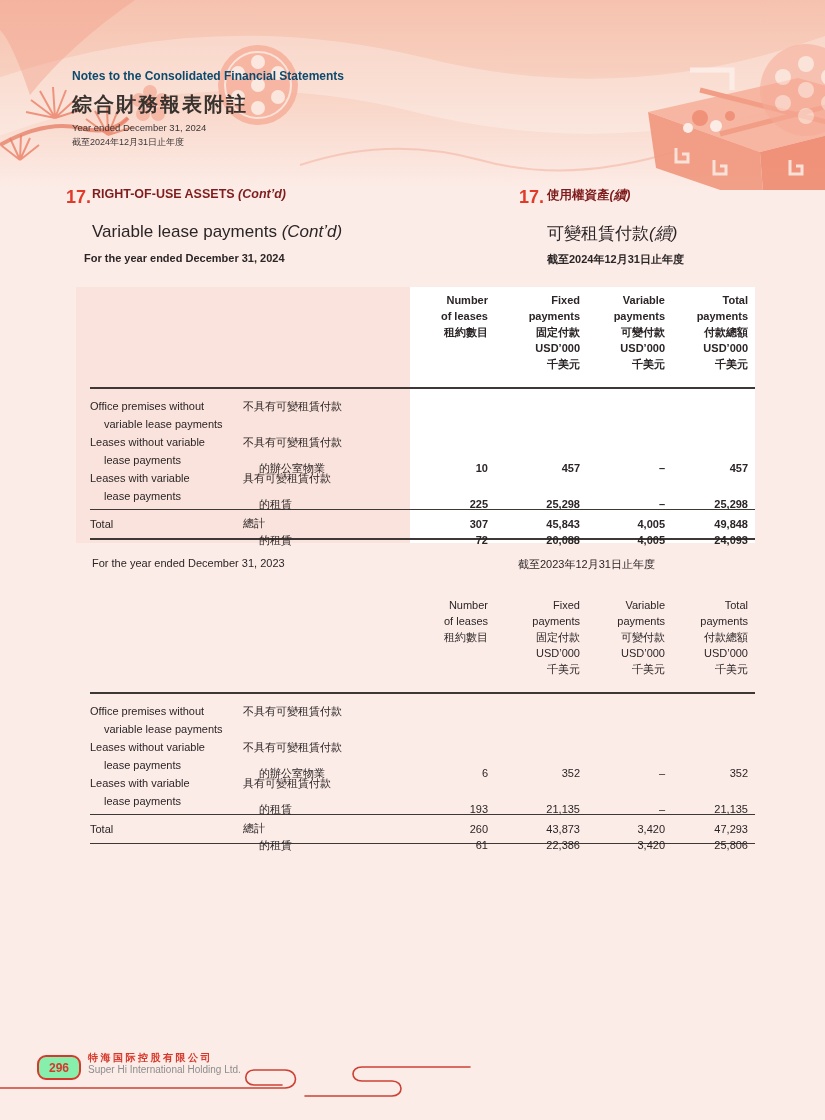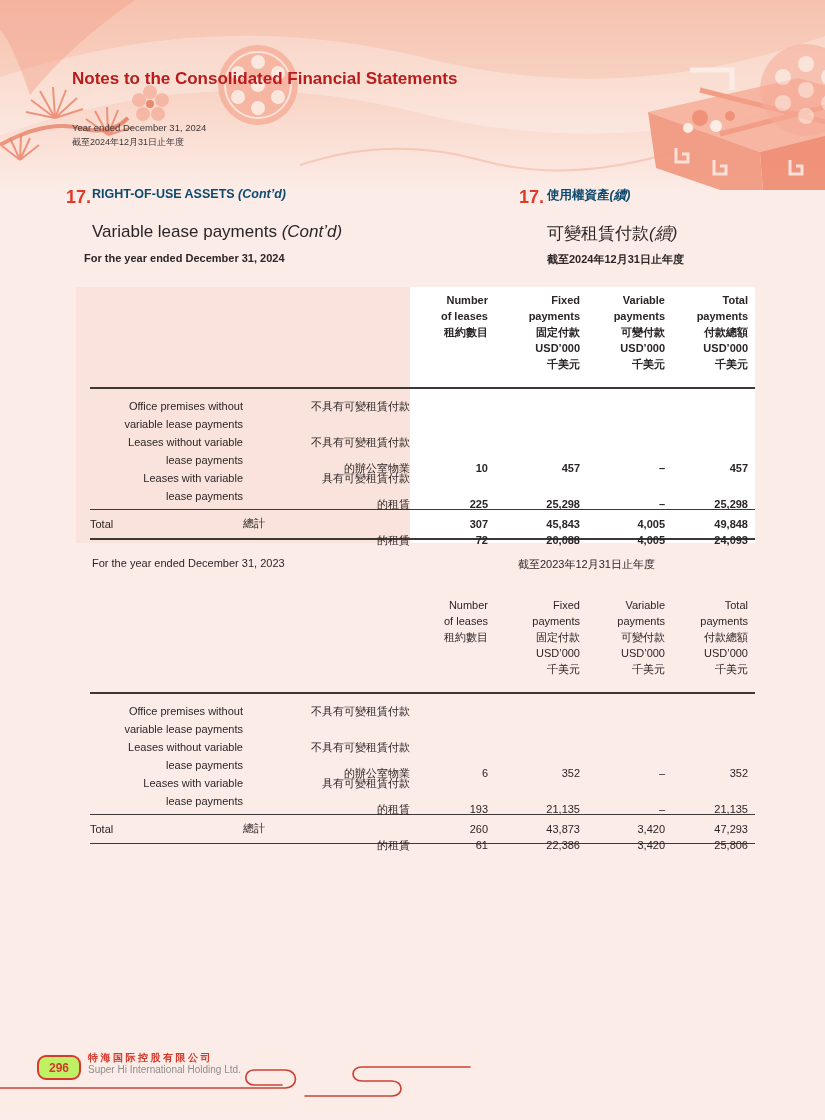--- a/index.html
+++ b/index.html
@@ -7,57 +7,57 @@
     position:relative;width:825px;height:1120px;margin:0 auto;
     background:#fcece7;overflow:hidden;
     font-family:"Liberation Sans","DejaVu Sans",sans-serif;
     color:#2b2526;
   }
   
   .banner{position:absolute;top:0;left:0;width:825px;height:190px;
     background:linear-gradient(180deg,#f6c2af 0%,#f8d2c2 45%,#fcece7 100%);}
   .banner svg{position:absolute;top:0;left:0;}
   
-  .hdr-title{position:absolute;left:72px;top:69px;font-size:17px;font-weight:bold;color:#b91c1c;}
+  .hdr-title{position:absolute;left:72px;top:69px;font-size:12px;font-weight:bold;color:#0c4a6e;}
   .hdr-title-zh{position:absolute;left:72px;top:91px;font-size:20px;font-weight:bold;color:#38322f;letter-spacing:2px;}
   .hdr-period{position:absolute;left:72px;top:122px;font-size:9.5px;color:#3c3636;}
   .hdr-period-zh{position:absolute;left:72px;top:136px;font-size:9px;color:#3c3636;}
   
   .sec-num{position:absolute;font-size:18px;font-weight:bold;color:#e23a28;}
-  .sec-title{position:absolute;font-size:12.5px;font-weight:bold;color:#0c4a6e;}
+  .sec-title{position:absolute;font-size:12.5px;font-weight:bold;color:#7f1d1d;}
   .sub{position:absolute;font-size:17px;font-weight:normal;color:#2b2526;}
   .cap{position:absolute;font-size:11px;color:#2b2526;}
   .cap.b{font-weight:bold;}
   i.cont{font-style:italic;}
   
   .band{position:absolute;left:76px;top:287px;width:334px;height:256px;background:#fae3dc;}
   .whitebox{position:absolute;left:410px;width:345px;height:256px;background:#ffffff;}
   .tbl{position:absolute;left:90px;width:665px;font-size:11px;}
   .tbl .hgrid,.tbl .rgrid,.tbl .tgrid{
     display:grid;grid-template-columns:153px 167px 78px 92px 85px 83px;
     box-sizing:border-box;padding-right:25px;width:665px;}
   .hcol{display:flex;flex-direction:column;align-items:flex-end;line-height:16px;}
   .tbl.bold .hcol,.tbl.bold .num{font-weight:bold;}
   .rule{width:665px;background:#3d3735;}
   .rule.r15{height:1.5px;}
   .rule.r1{height:1px;}
   .rule.r2{height:2px;}
   .gap15{height:15px;}
   .rows-pad{height:8px;}
   .rgrid{height:36px;}
-  .lab{line-height:18px;text-align:right;}
+  .lab{line-height:18px;}
   .lab .l2{padding-left:14px;}
   .lab.zh .l2{padding-left:16px;margin-top:44px;}
   .num{display:flex;align-items:flex-end;justify-content:flex-end;line-height:18px;}
   .tgrid{height:28px;align-items:center;}
   .tgrid .num{align-items:center;height:100%;}
   .gap4{height:4px;}
   
   .badge{position:absolute;left:37px;top:1055px;width:40px;height:21px;
-    border:2px solid #d6392c;border-radius:9px;background:#bef264;
+    border:2px solid #d6392c;border-radius:9px;background:#86efac;
     display:flex;align-items:center;justify-content:center;
     font-size:12px;font-weight:bold;color:#d6392c;}
   .co-zh{position:absolute;left:88px;top:1051px;font-size:10px;font-weight:bold;color:#d6392c;letter-spacing:2.5px;}
   .co-en{position:absolute;left:88px;top:1064px;font-size:10px;color:#8d8d8d;}
   .foot-svg{position:absolute;left:0;top:1040px;}
 </style>
 </head>
 <body>
 
 <div class="page">
@@ -123,20 +123,21 @@
           <circle cx="829" cy="77" r="8" fill="#fceae2"></circle>
         <circle cx="829" cy="103" r="8" fill="#fceae2"></circle>
           <circle cx="806" cy="116" r="8" fill="#fceae2"></circle>
         <circle cx="783" cy="103" r="8" fill="#fceae2"></circle>
           <circle cx="783" cy="77" r="8" fill="#fceae2"></circle>
       </g>
     </svg>
   </div>
 
   <div class="hdr-title">Notes to the Consolidated Financial Statements</div>
+  <div class="hdr-title-zh">綜合財務報表附註</div>
   <div class="hdr-period">Year ended December 31, 2024</div>
   <div class="hdr-period-zh">截至2024年12月31日止年度</div>
 
   <div class="sec-num" style="left:66px;top:187px;">17.</div>
   <div class="sec-title" style="left:92px;top:187px;">
     <span>RIGHT-OF-USE ASSETS</span> <i class="cont">(Cont’d)</i>
   </div>
   <div class="sec-num" style="left:519px;top:187px;">17.</div>
   <div class="sec-title" style="left:547px;top:187px;">
     <span>使用權資產</span><i class="cont">(續)</i>

